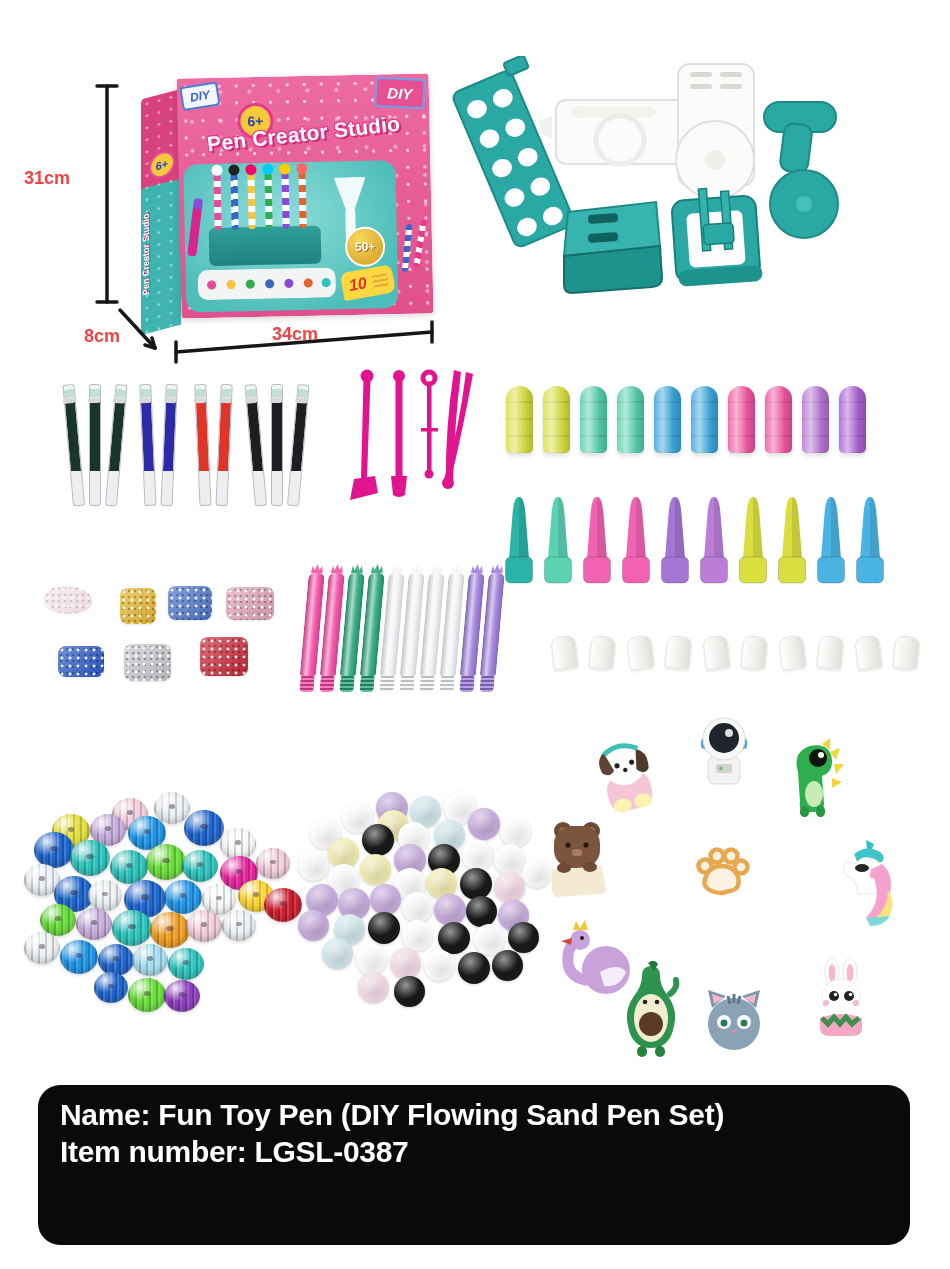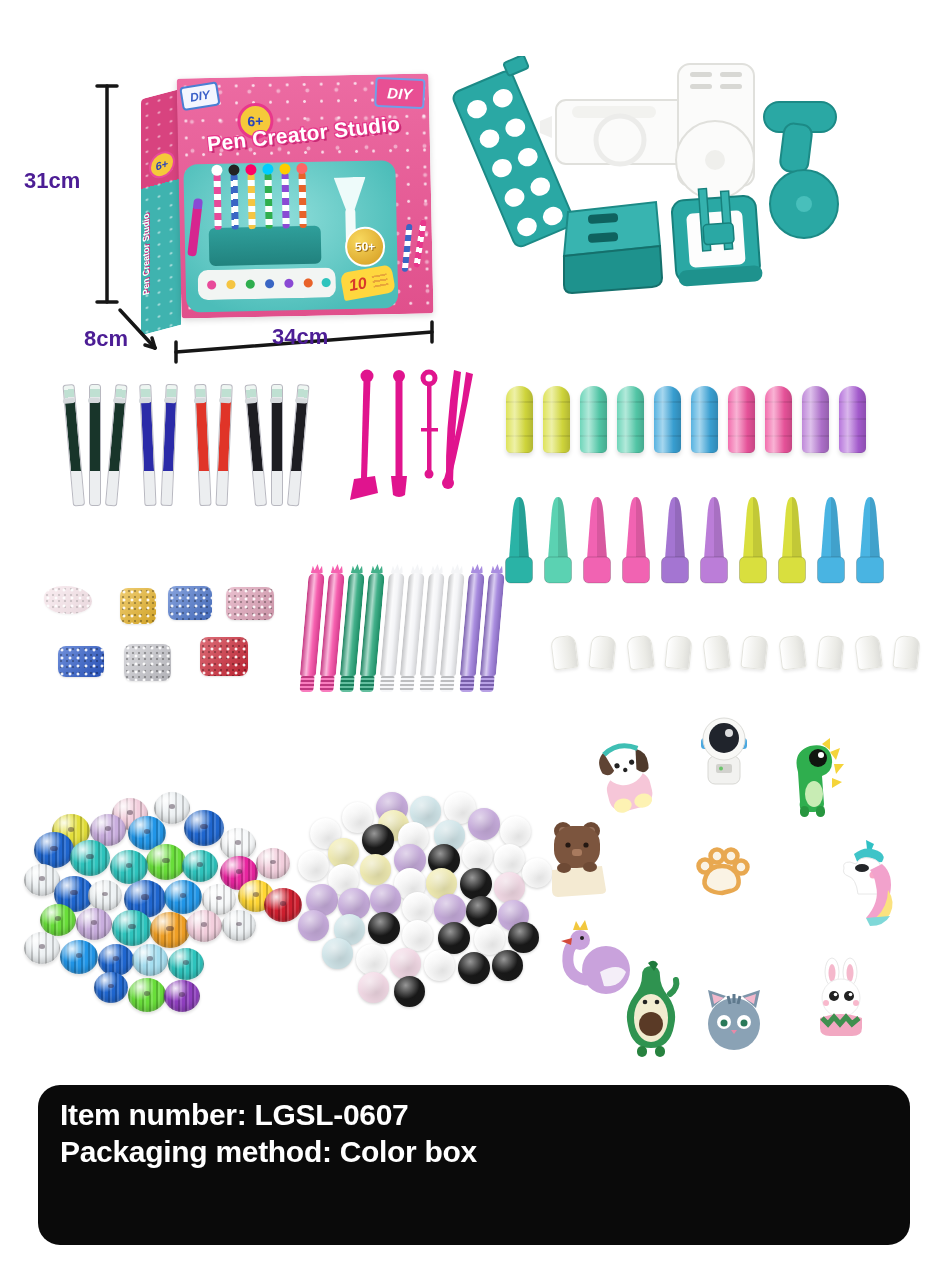--- a/index.html
+++ b/index.html
@@ -68,21 +68,21 @@
     text-shadow:1px 1px 0 #9a6a10;}
   .badge-10{position:absolute;right:4px;top:108px;width:52px;height:28px;border-radius:8px 8px 8px 2px;
     background:#ffd73e;transform:rotate(-9deg);color:#d8392a;font-weight:bold;font-style:italic;
     font-size:16px;display:flex;align-items:center;padding-left:7px;box-sizing:border-box;}
   .badge-10::after{content:"";flex:1;height:12px;margin:0 6px;
     background:repeating-linear-gradient(180deg,#e8a53a 0 2px,transparent 2px 5px);}
   .strip-pen{position:absolute;width:6px;height:48px;border-radius:3px;
     background:repeating-linear-gradient(180deg,var(--p) 0 6px,#fff 6px 11px);}
 
   
-  .dim-label{position:absolute;color:#4c1d95;font-weight:bold;font-size:22px;}
+  .dim-label{position:absolute;color:#ef4444;font-weight:bold;font-size:18px;}
 
   
   .caps-row{position:absolute;left:506px;top:386px;display:flex;gap:10px;}
   .cap{width:27px;height:67px;border-radius:13px 13px 5px 5px;
     background:linear-gradient(90deg,rgba(255,255,255,.15),rgba(255,255,255,.55) 32%,rgba(0,0,0,.05) 72%,rgba(0,0,0,.18)),
       repeating-linear-gradient(180deg,transparent 0 15px,rgba(0,0,0,.09) 15px 17px),var(--c);
     box-shadow:0 3px 4px rgba(0,0,0,.12);}
   .tips-row{position:absolute;left:504px;top:496px;display:flex;gap:9px;}
   .barrels-row{position:absolute;left:303px;top:564px;display:flex;gap:2px;transform:skewX(-5deg);}
   .barrel{width:18px;display:flex;flex-direction:column;align-items:center;}
@@ -652,17 +652,17 @@
       <circle cx="23.5" cy="38.5" r="1.8" fill="#fff"></circle>
         <circle cx="38.5" cy="38.5" r="1.8" fill="#fff"></circle>
       <circle cx="14" cy="47" r="3" fill="#f8b8cc"></circle>
         <circle cx="44" cy="47" r="3" fill="#f8b8cc"></circle>
       <path d="M8 62 Q29 54 50 62 L50 72 Q50 80 40 80 L18 80 Q8 80 8 72 Z" fill="#f2a8c2"></path>
       <path d="M10 62 L16 68 L22 61 L28 68 L34 61 L40 68 L47 62" stroke="#3f8f4f" stroke-width="5" fill="none"></path>
     </svg>
   </div>
 
   <div class="info-panel">
-    <div class="info-line">Item number: LGSL-0607</div>
-    <div class="info-line">Packaging method: Color box</div>
+    <div class="info-line">Name: Fun Toy Pen (DIY Flowing Sand Pen Set)</div>
+    <div class="info-line">Item number: LGSL-0387</div>
   </div>
 
 </div>
 
 </body></html>

